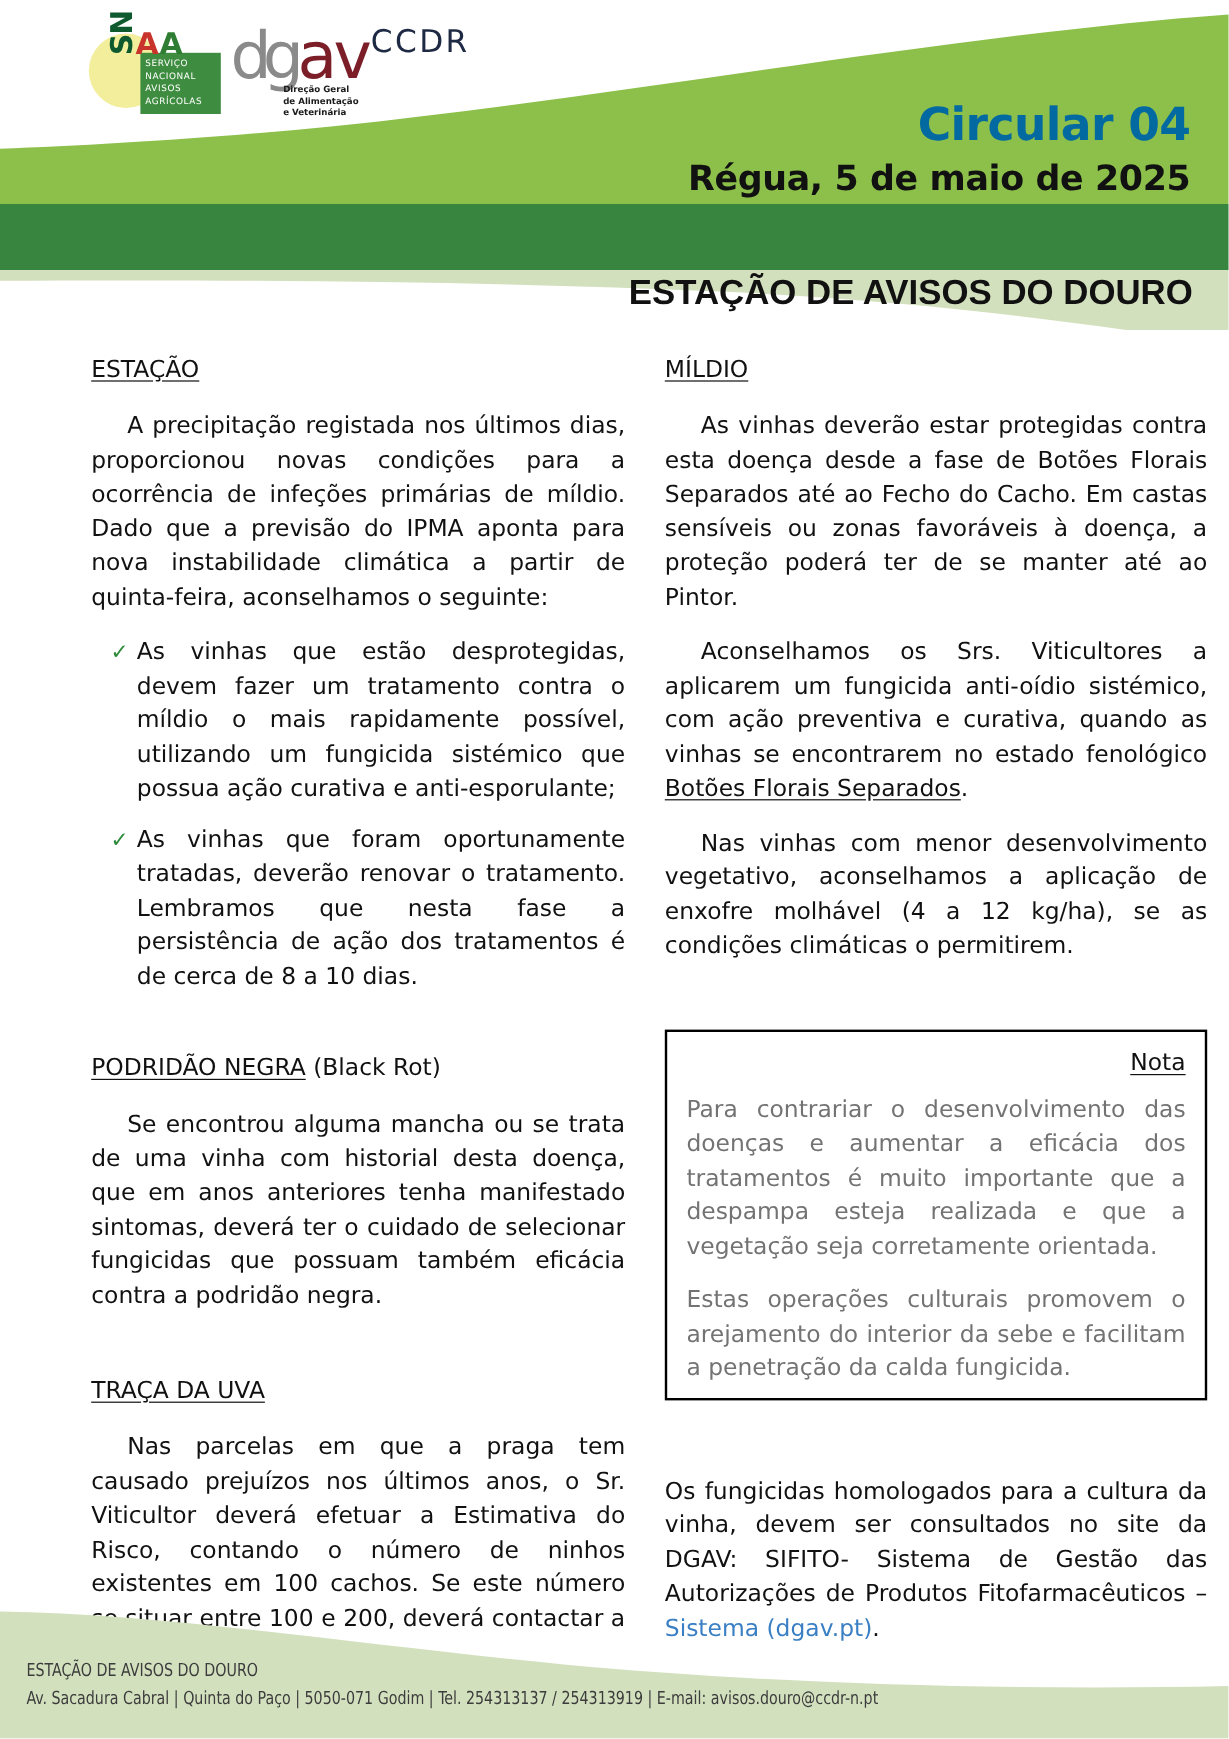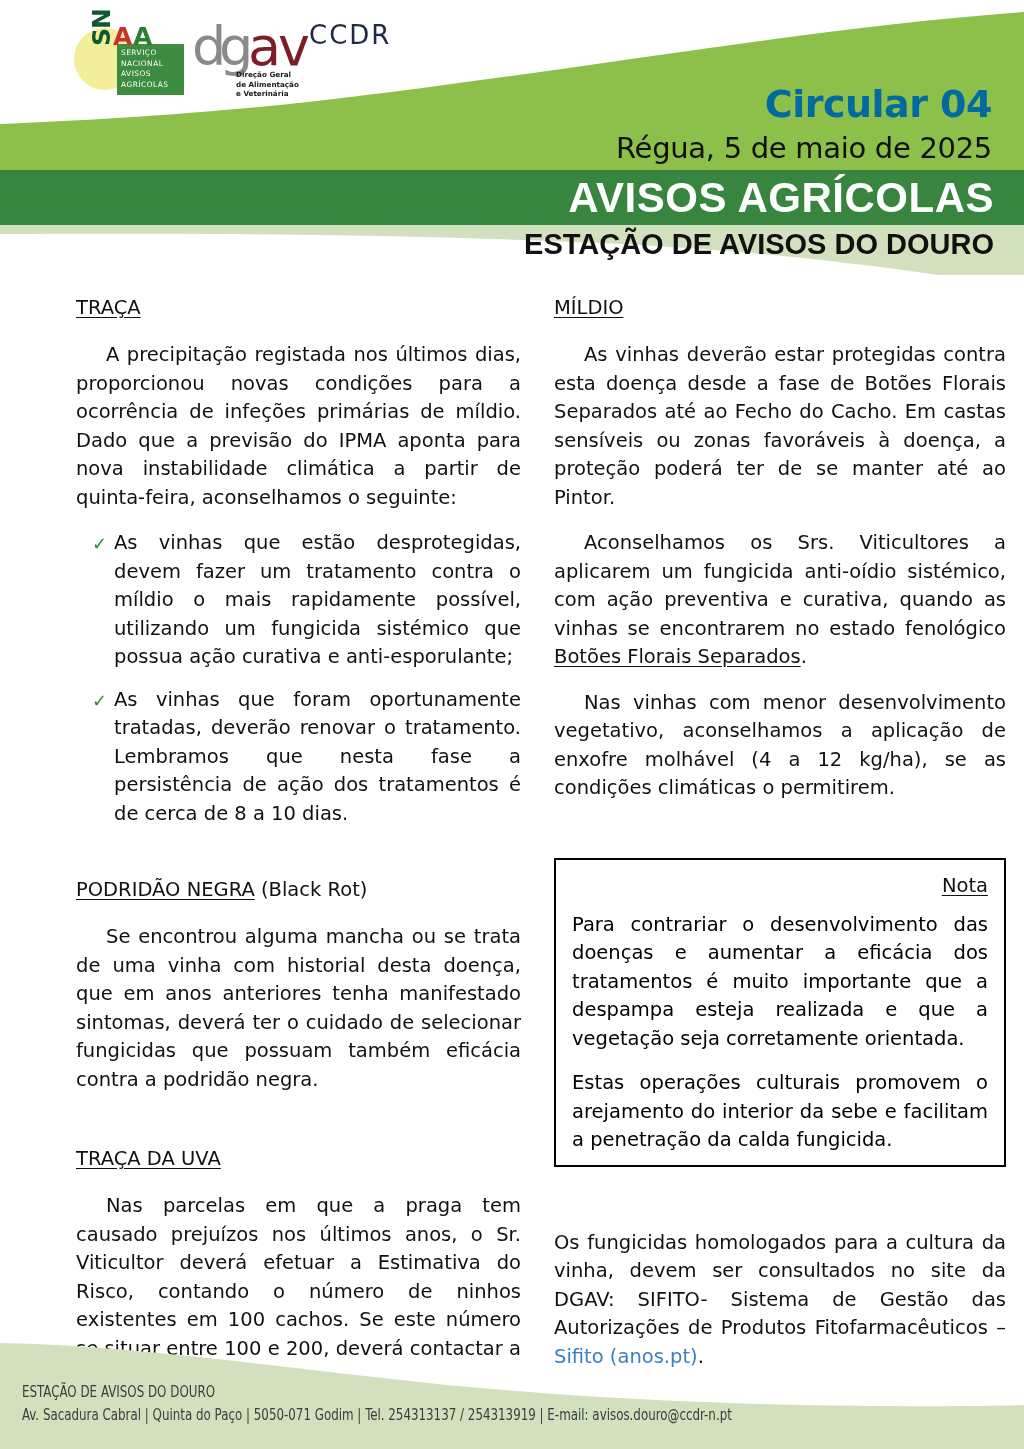--- a/index.html
+++ b/index.html
@@ -156,21 +156,21 @@
     font-size: 38px;
     font-weight: bold;
     color: #0369a1;
     letter-spacing: -0.5px;
     font-family: "DejaVu Sans", "Liberation Sans", sans-serif;
   }
   #circular-date {
     position: absolute;
     right: 32px; top: 131px;
     font-size: 29px;
-    font-weight: normal;
+    font-weight: bold;
     color: #111111;
     letter-spacing: -0.3px;
     font-family: "DejaVu Sans", "Liberation Sans", sans-serif;
   }
   #avisos-title {
     position: absolute;
     right: 30px; top: 174px;
     font-size: 42px;
     font-weight: bold;
     color: #ffffff;
@@ -260,21 +260,21 @@
     color: #111111;
     text-decoration: underline;
     text-underline-offset: 3px;
     font-family: "DejaVu Sans", "Liberation Sans", sans-serif;
     text-align: right;
   }
   #nota-box p {
     margin: 0 0 16px 0;
     font-size: 19.5px;
     line-height: 28.5px;
-    color: #000000;
+    color: #737373;
     text-align: justify;
     font-family: "DejaVu Sans", "Liberation Sans", sans-serif;
   }
   #nota-box p:last-child { margin-bottom: 0; }
 
   .spacer-gap { height: 36px; }
 
   
   #footer {
     position: absolute;
@@ -342,29 +342,28 @@
 
       <div class="ccdr">
         <div class="ccdr-top">CCDR</div>
         <div class="ccdr-norte"><span class="cn1">N</span><span class="cn2">O</span><span class="cn3">R</span><span class="cn4">T</span><span class="cn5">E</span></div>
       </div>
 
     </div>
 
     <div id="circular-title">Circular 04</div>
     <div id="circular-date">Régua, 5 de maio de 2025</div>
-    <div id="avisos-title">AVISOS AGRÍCOLAS</div>
     <div id="estacao-title">ESTAÇÃO DE AVISOS DO DOURO</div>
   </div>
 
   <div id="content">
 
     <div class="col" id="col-left">
 
-      <h2 class="section-heading"><span class="u">TRAÇA</span></h2>
+      <h2 class="section-heading"><span class="u">ESTAÇÃO</span></h2>
       <p class="body">A precipitação registada nos últimos dias, proporcionou novas condições para a ocorrência de infeções primárias de míldio. Dado que a previsão do IPMA aponta para nova instabilidade climática a partir de quinta-feira, aconselhamos o seguinte:</p>
 
       <ul class="checklist">
         <li><span class="check">✓</span><span>As vinhas que estão desprotegidas, devem fazer um tratamento contra o míldio o mais rapidamente possível, utilizando um fungicida sistémico que possua ação curativa e anti-esporulante;</span></li>
         <li><span class="check">✓</span><span>As vinhas que foram oportunamente tratadas, deverão renovar o tratamento. Lembramos que nesta fase a persistência de ação dos tratamentos é de cerca de 8 a 10 dias.</span></li>
       </ul>
 
       <div class="spacer-gap"></div>
 
       <h2 class="section-heading"><span class="u">PODRIDÃO NEGRA</span><span class="nu"> (Black Rot)</span></h2>
@@ -387,21 +386,21 @@
       <div style="height:34px"></div>
 
       <div id="nota-box">
         <h3>Nota</h3>
         <p>Para contrariar o desenvolvimento das doenças e aumentar a eficácia dos tratamentos é muito importante que a despampa esteja realizada e que a vegetação seja corretamente orientada.</p>
         <p>Estas operações culturais promovem o arejamento do interior da sebe e facilitam a penetração da calda fungicida.</p>
       </div>
 
       <div style="height:62px"></div>
 
-      <p class="body noindent"><span>Os fungicidas homologados para a cultura da vinha, devem ser consultados no site da DGAV: SIFITO- Sistema de Gestão das Autorizações de Produtos Fitofarmacêuticos – </span><a class="link" href="#">Sifito (anos.pt)</a><span>.</span></p>
+      <p class="body noindent"><span>Os fungicidas homologados para a cultura da vinha, devem ser consultados no site da DGAV: SIFITO- Sistema de Gestão das Autorizações de Produtos Fitofarmacêuticos – </span><a class="link" href="#">Sistema (dgav.pt)</a><span>.</span></p>
 
     </div>
   </div>
 
   <div id="footer">
     <svg width="1024" height="120" viewBox="0 0 1024 120" xmlns="http://www.w3.org/2000/svg">
       <path d="M0,14 C140,16 300,42 470,58 C640,74 840,80 1024,76 L1024,120 L0,120 Z" fill="#D3E0BE"></path>
     </svg>
     <div id="footer-text">
       <div id="footer-line1">ESTAÇÃO DE AVISOS DO DOURO</div>

